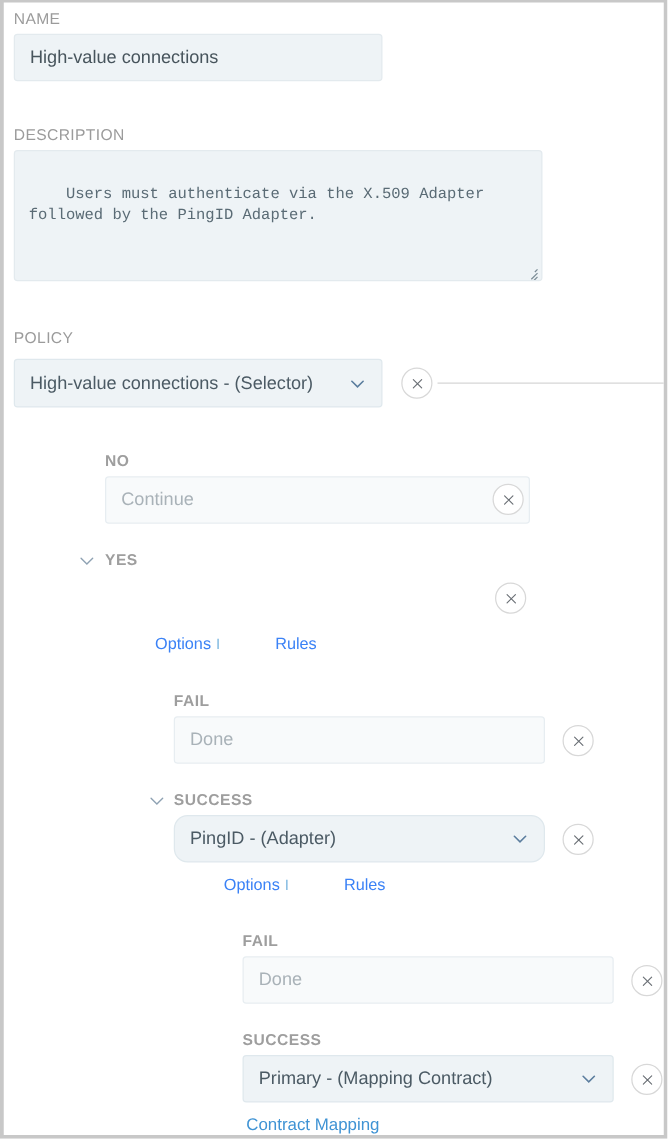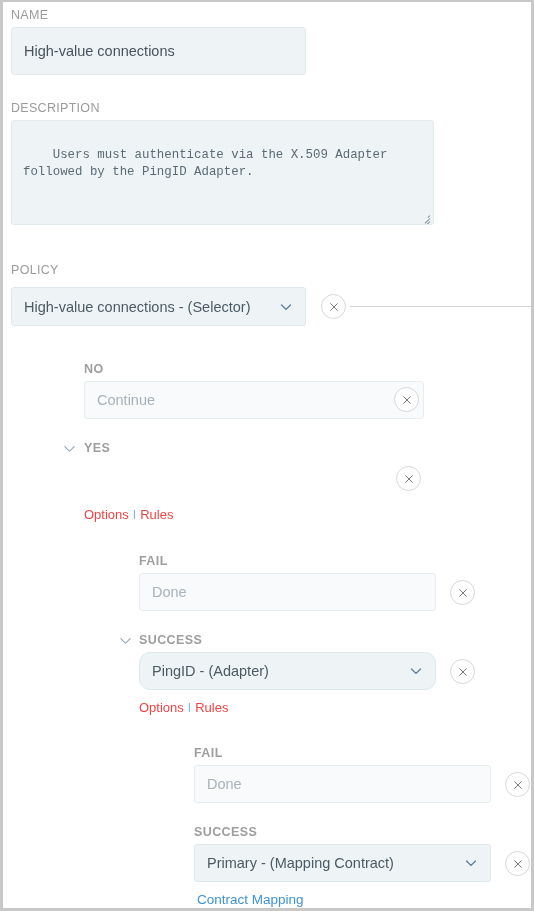--- a/index.html
+++ b/index.html
@@ -143,23 +143,24 @@
   .collapse-chevron svg { display: block; }
 
   
   .links-row {
     font-size: 13px;
     color: #4a9fd8;
     line-height: 15px;
     white-space: nowrap;
   }
   .links-row a {
-    color: #ef4444;
+    color: #3b82f6;
     text-decoration: none;
     cursor: pointer;
+    margin-left: 40px;
   }
   .links-sep {
     color: #7fb8e0;
     padding: 0 4px;
     font-size: 12px;
   }
   .link-single {
     font-size: 13.5px;
     color: #3f93d4;
     text-decoration: none;
@@ -177,21 +178,21 @@
   
   .abs { position: absolute; }
 </style>
 </head>
 <body>
 
 <div class="panel">
 
   <div class="abs field-label" style="left:8px; top:6px;">NAME</div>
 
-  <div class="abs text-input" style="left:8px; top:25px; width:295px; height:48px;">High-value connections</div>
+  <div class="abs text-input" style="left:8px; top:25px; width:295px; height:38px;">High-value connections</div>
 
   <div class="abs field-label" style="left:8px; top:99px;">DESCRIPTION</div>
 
   <div class="abs textarea-box" style="left:8px; top:118px; width:423px; height:105px;">
     <span>Users must authenticate via the X.509 Adapter
 followed by the PingID Adapter.</span>
     <span class="resize-grip">
       <i style="width:11px; top:11px;"></i>
       <i style="width:7px; top:8px;"></i>
       <i style="width:3px; top:5px;"></i>

